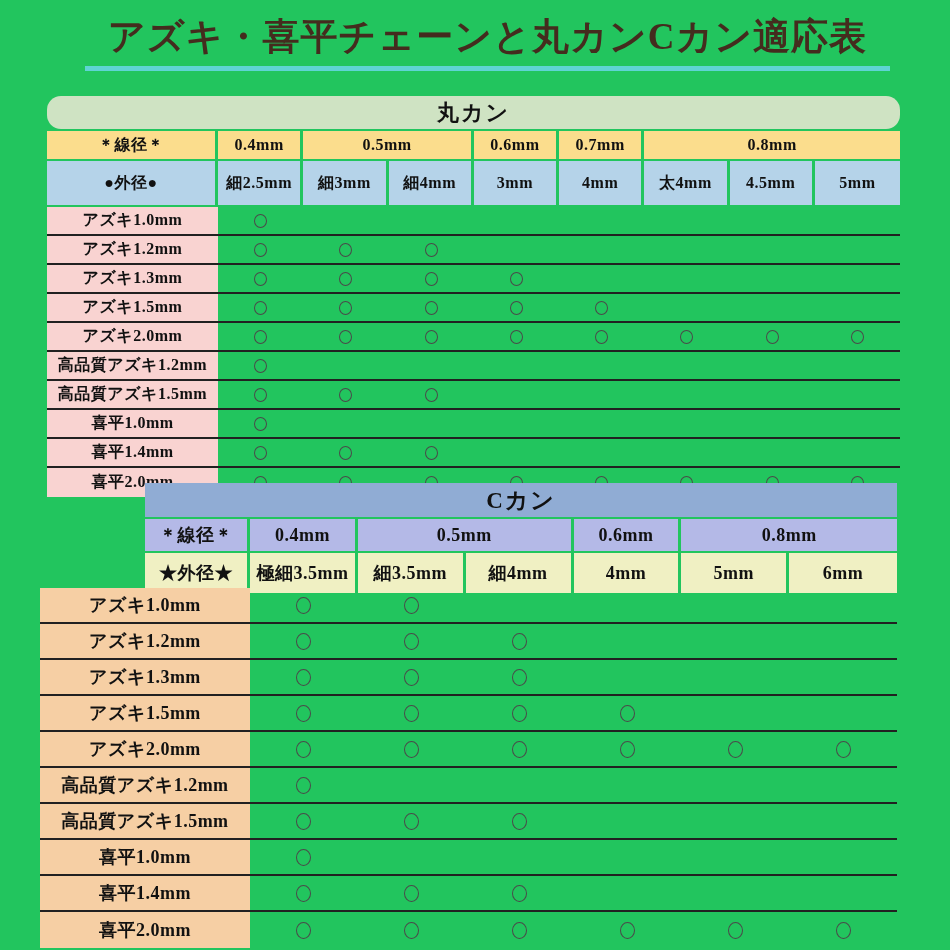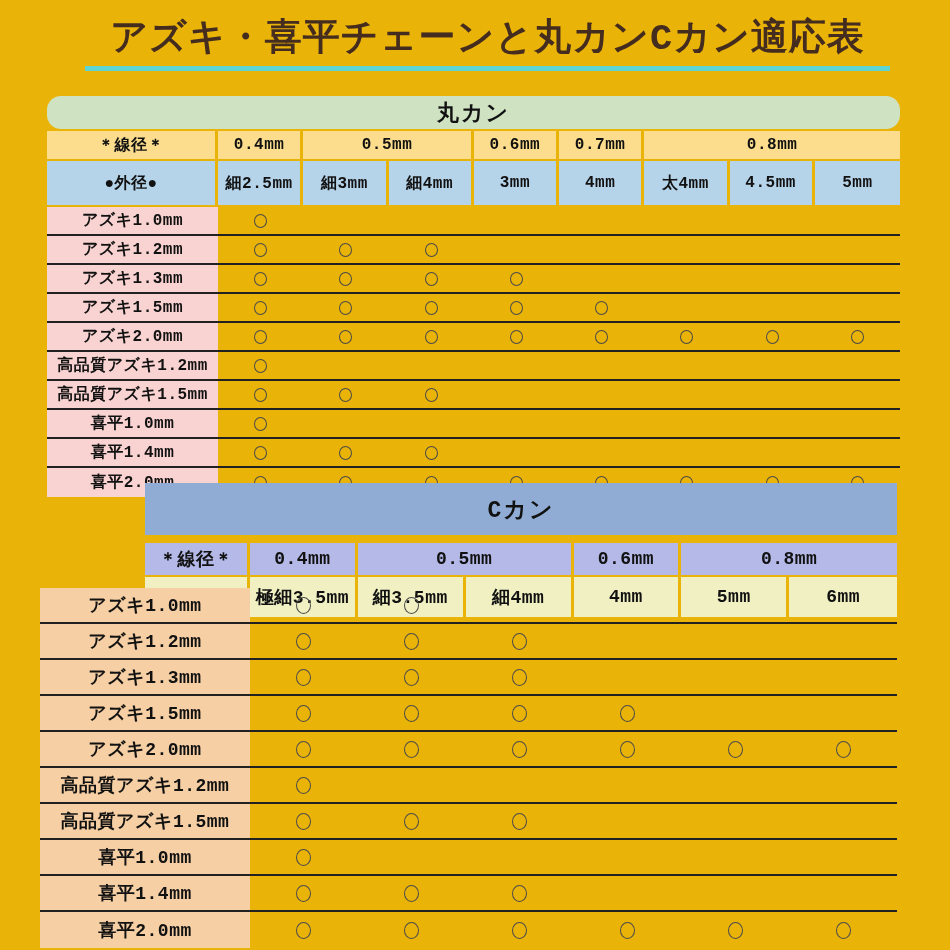--- a/index.html
+++ b/index.html
@@ -1,19 +1,19 @@
 <!DOCTYPE html>
 <html><head>
 <meta charset="utf-8">
 <style>
   * { box-sizing: border-box; margin: 0; padding: 0; }
   html, body { background: #ffffff; }
   .page {
-    position: relative; width: 950px; height: 950px; background: #eab308;
-    overflow: hidden; font-family: Liberation Mono, monospace;
+    position: relative; width: 950px; height: 950px; background: #22c55e;
+    overflow: hidden; font-family: Liberation Serif, serif;
     color: #111;
   }
   
   .page-title {
     position: absolute; left: 85px; top: 12px; width: 805px;
     text-align: center; font-size: 37px; font-weight: bold;
     color: #442c1e; letter-spacing: 1px; white-space: nowrap;
   }
   .title-underline {
     position: absolute; left: 85px; top: 66px; width: 805px; height: 5px;
@@ -45,21 +45,21 @@
     background: #f9d3d1; display: flex; align-items: center; justify-content: center;
     font-weight: bold; font-size: 16px; letter-spacing: 0.5px;
   }
   .mark-cell { display: flex; align-items: center; justify-content: center; }
   .circle-sm {
     width: 13px; height: 14px; border: 1.6px solid #4a4a4a; border-radius: 50%;
     background: transparent; display: inline-block;
   }
   
   .ckan-head { position: absolute; left: 145px; top: 483px; width: 752px; }
-  .bar-steel { height: 52px; background: #90acd4; font-size: 23px; margin-bottom: 8px; letter-spacing: 2px; }
+  .bar-steel { height: 34px; background: #90acd4; font-size: 23px; margin-bottom: 2px; letter-spacing: 2px; }
   .ck-head-grid { display: grid; grid-template-columns: 105px repeat(6, 1fr); margin-bottom: 2px; }
   .ck-head-grid .hcell { margin-right: 3px; font-size: 18px; }
   .ck-head-grid .hcell:last-child { margin-right: 0; }
   .wire2-cell  { background: #b4b9e7; height: 32px; }
   .outer2-cell { background: #f0f0c3; height: 40px; }
   .ckan-body { position: absolute; left: 40px; top: 588px; width: 857px; }
   .ck-body-row {
     display: grid; grid-template-columns: 210px repeat(6, 1fr);
     height: 36px; border-bottom: 2px solid #212121; align-items: stretch;
   }

